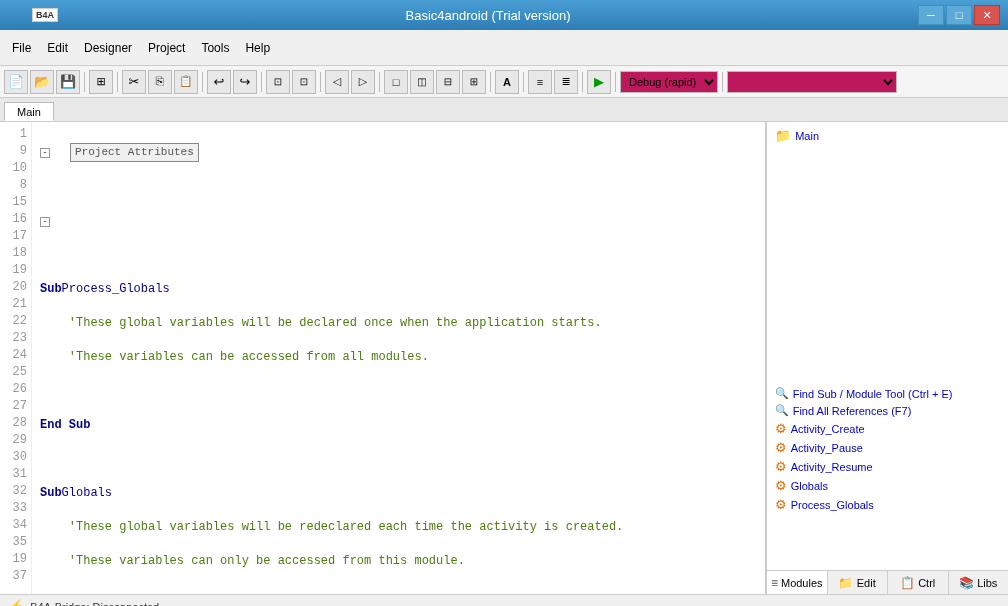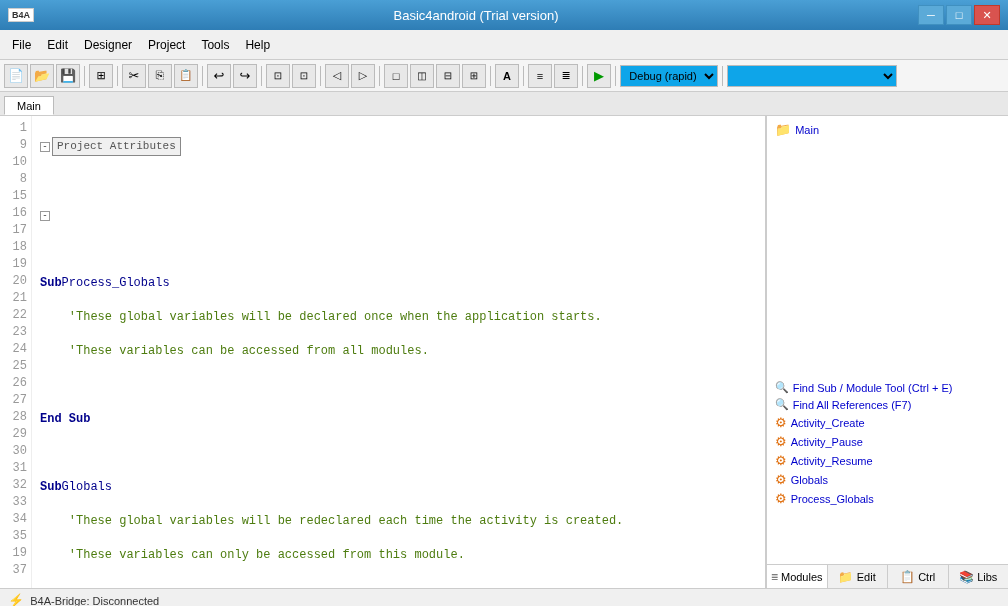--- a/index.html
+++ b/index.html
@@ -8,38 +8,38 @@
     
     #title-bar {
       background: linear-gradient(to bottom, #4a9fd5, #2e7db5);
       height: 30px;
       display: flex;
       align-items: center;
       justify-content: space-between;
       padding: 0 8px;
       color: white;
     }
-    #title-bar-left { display: flex; gap: 6px; }
+    #title-bar-left { display: flex; gap: 6px; margin-left: 24px; }
     #title-bar-controls { display: flex; gap: 2px; }
     .title-btn {
       width: 26px; height: 20px;
       display: flex; align-items: center; justify-content: center;
       background: #5baad8; border: 1px solid #4090c0;
       color: white; font-size: 11px; cursor: pointer;
     }
     .title-btn.close { background: #d9534f; border-color: #c0392b; }
     .b4a-logo {
       background: #fff; color: #333; font-size: 9px; font-weight: bold;
       padding: 1px 3px; border: 1px solid #ccc;
     }
 
     
     #menu-bar {
       background: #f0f0f0;
-      height: 30px;
+      height: 36px;
       display: flex;
       align-items: center;
       border-bottom: 1px solid #ccc;
       padding: 0 4px;
     }
     .menu-item {
       padding: 2px 8px;
       cursor: pointer;
       font-size: 12px;
       color: #000;
@@ -58,23 +58,22 @@
     .tb-btn {
       width: 24px; height: 24px;
       background: #e8e8e8;
       border: 1px solid #bbb;
       display: flex; align-items: center; justify-content: center;
       cursor: pointer; font-size: 13px;
     }
     .tb-sep { width: 1px; height: 20px; background: #bbb; margin: 0 2px; }
     .tb-dropdown {
       height: 22px; font-size: 11px;
-      border: 1px solid #bbb; background: #0ea5e9;
+      border: 1px solid #bbb; background: #be185d;
       padding: 0 4px;
-      text-align: center;
     }
 
     
     #tab-bar {
       background: #e8e8e8;
       height: 24px;
       display: flex;
       align-items: flex-end;
       padding: 0 4px;
       border-bottom: 1px solid #ccc;
@@ -142,21 +141,21 @@
     }
     .region-box {
       display: inline-block;
       border: 1px solid #888;
       background: #f0f0f0;
       padding: 0 4px;
       font-size: 11px;
       color: #555;
       font-family: 'Courier New', monospace;
       vertical-align: middle;
-      margin-left: 0;
+      margin-left: 18px;
     }
     .kw { color: #00008b; font-weight: bold; }
     .comment { color: #4d7c0f; }
 
     
     #right-panel {
       width: 242px;
       background: white;
       display: flex;
       flex-direction: column;

